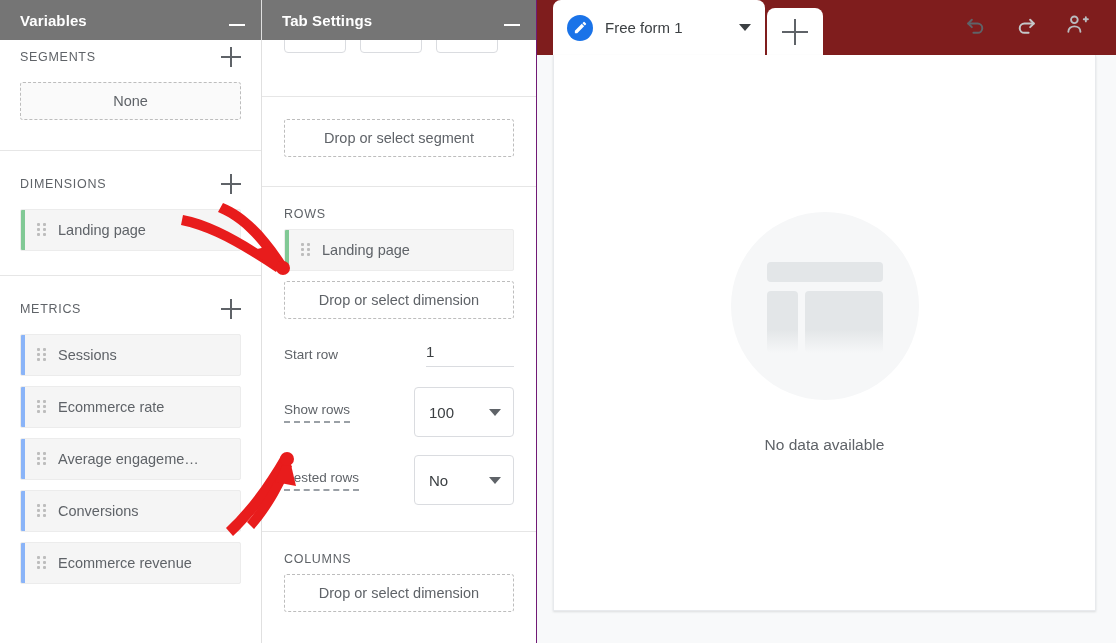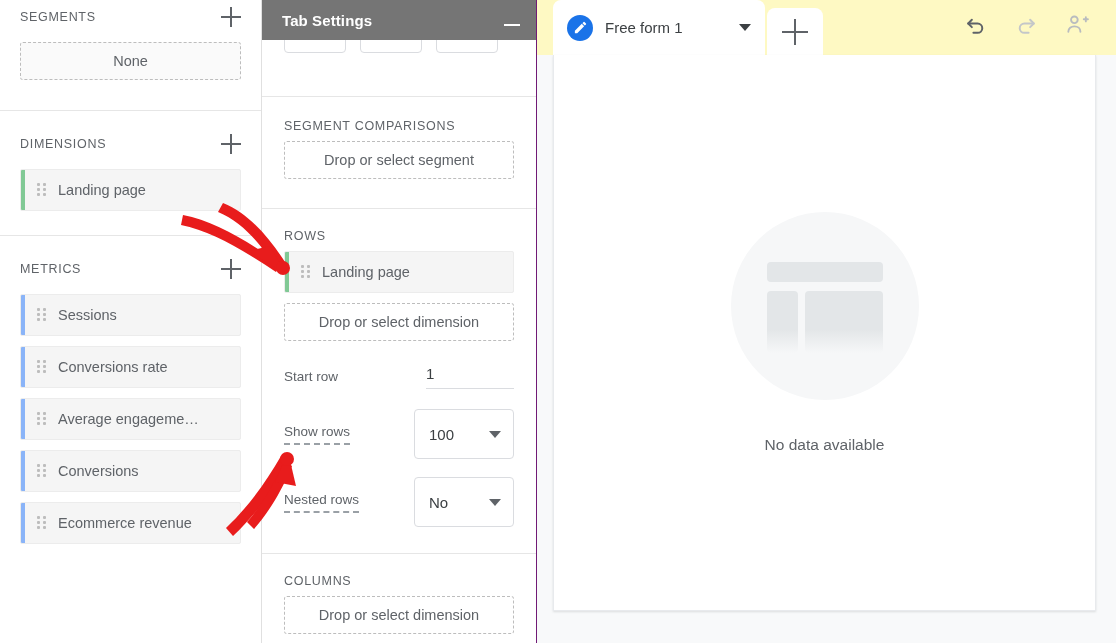--- a/index.html
+++ b/index.html
@@ -160,21 +160,21 @@
     border-left: 6px solid transparent;
     border-right: 6px solid transparent;
     border-top: 7px solid #5f6368;
   }
 
   
   .main { flex: 1; background: #f8f9fa; position: relative; }
   .tabbar {
     height: 55px;
     display: flex; align-items: flex-end;
-    background: #fef9c3;
+    background: #7f1d1d;
     padding-left: 16px;
     position: relative;
   }
   .tab {
     height: 55px;
     background: #ffffff;
     border-radius: 8px 8px 0 0;
     display: flex; align-items: center;
     padding: 0 14px 0 14px;
     gap: 12px;
@@ -238,20 +238,24 @@
 
   
   .annot { position: absolute; left: 0; top: 0; pointer-events: none; z-index: 50; }
 </style>
 </head>
 <body>
 
 <div class="app">
 
   <div class="panel variables-panel">
+    <div class="panel-header">
+      <span class="panel-title">Variables</span>
+      <span class="minimize-icon"></span>
+    </div>
 
     <div class="panel-scroll">
 
       <div class="var-section" style="margin-top:2px;">
         <div class="section-head">
           <span class="section-label">SEGMENTS</span>
           <span class="plus-icon"></span>
         </div>
         <div class="dashed-chip" style="margin-top:10px;">None</div>
       </div>
@@ -300,21 +304,21 @@
           <div class="pill met">
             <span class="accent"></span>
             <span class="drag-dots">
                 <i></i>
                 <i></i>
                 <i></i>
                 <i></i>
                 <i></i>
                 <i></i>
               </span>
-            <span class="pill-label">Conversions rate</span>
+            <span class="pill-label">Ecommerce rate</span>
           </div>
           <div class="pill met">
             <span class="accent"></span>
             <span class="drag-dots">
                 <i></i>
                 <i></i>
                 <i></i>
                 <i></i>
                 <i></i>
                 <i></i>
@@ -360,21 +364,20 @@
     <div class="panel-scroll">
 
       <div class="cutoff-row">
         <div class="cutoff-btn"></div>
         <div class="cutoff-btn"></div>
         <div class="cutoff-btn"></div>
       </div>
       <div class="section-divider" style="margin-top:42px;"></div>
 
       <div class="set-section" style="margin-top:22px;">
-        <div class="set-label">SEGMENT COMPARISONS</div>
         <div class="dashed-chip plain">Drop or select segment</div>
       </div>
       <div class="section-divider" style="margin-top:29px;"></div>
 
       <div class="set-section" style="margin-top:20px;">
         <div class="set-label">ROWS</div>
         <div class="pill dim">
           <span class="accent"></span>
           <span class="drag-dots">
               <i></i>

